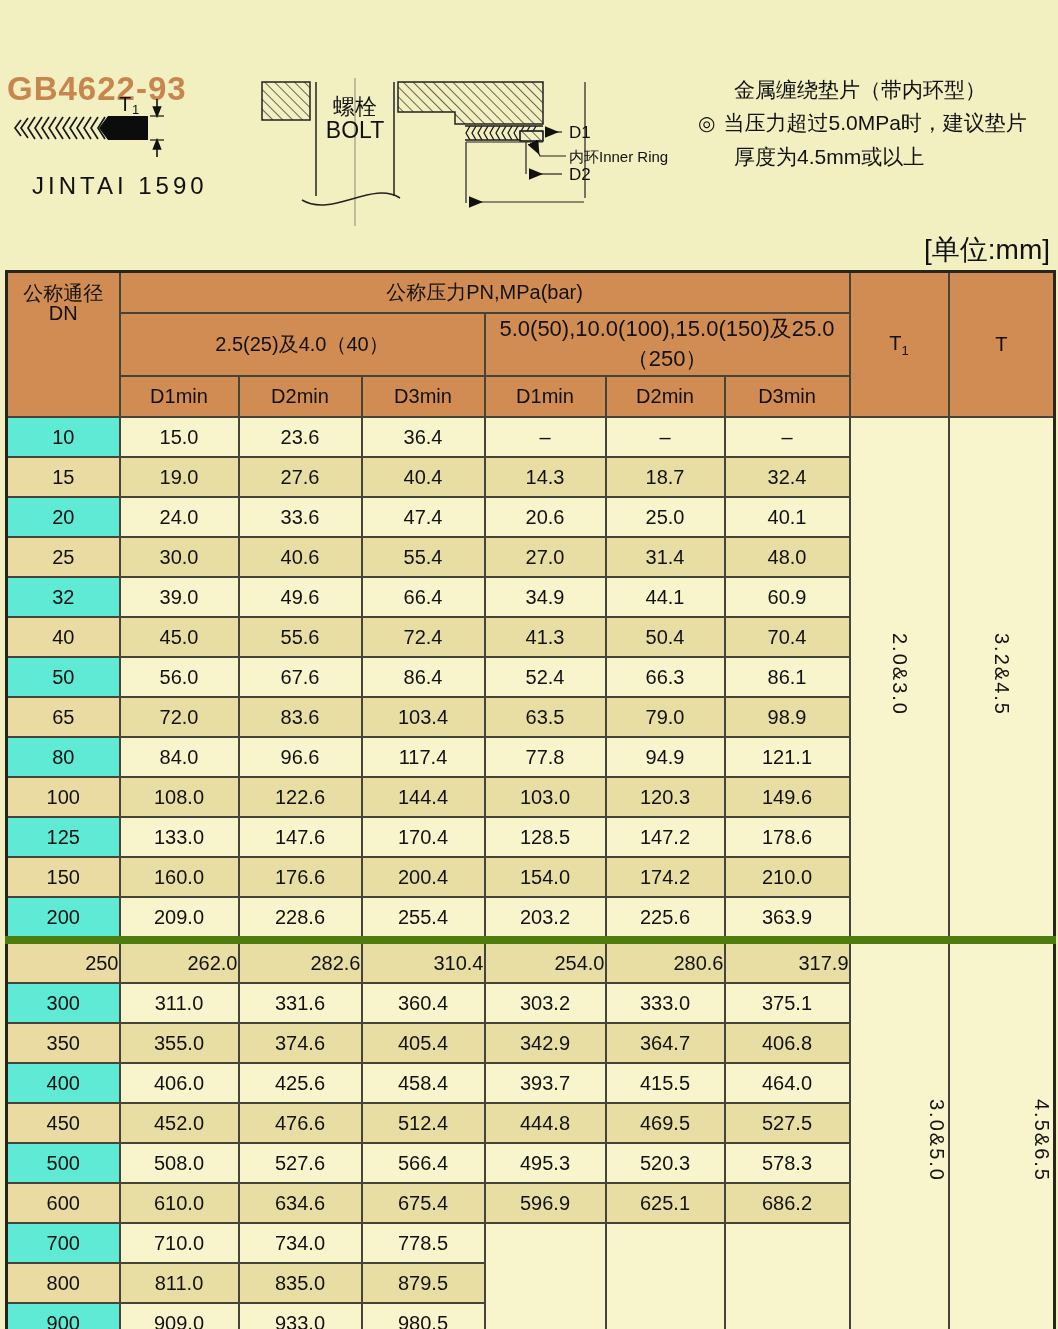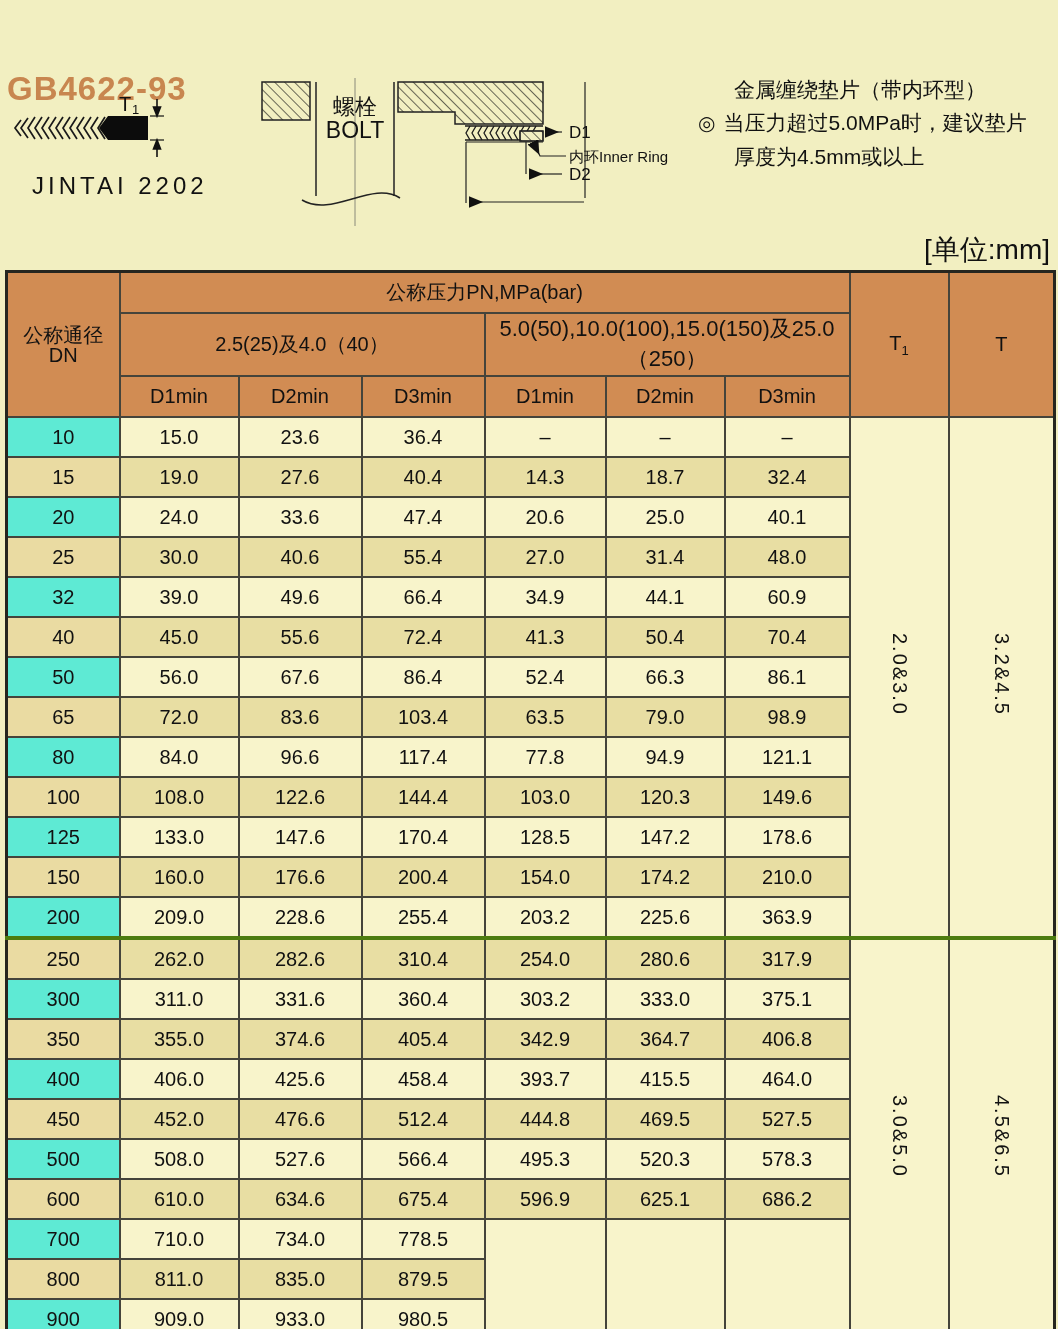--- a/index.html
+++ b/index.html
@@ -44,30 +44,30 @@
     padding:0; font-size:20px; font-weight:400; color:#111; overflow:hidden;
   }
   thead th{background:#D18C53;}
   .hr1 th{height:38px;}
   .hr2 th{height:41px;}
   .hr3 th{height:38px;}
   .g2{font-size:22px;}
   .dn-head div{line-height:1;}
   .dn-head{padding:0;}
   .dn-head .inner{
-    display:flex; flex-direction:column; justify-content:center;
+    display:flex; flex-direction:column; justify-content:flex-start;
     height:123px; padding:10px 0;
   }
   tbody td{height:38px;}
   .c-light{background:#F8F4CB;}
   .c-dark{background:#E8DEA3;}
   .c-empty{background:#F8F4CB;}
   .dn-a{background:#5eead4;}
   .dn-b{background:#EADBA2;}
-  tr.sep td{border-top:4px solid #4d7c0f;}
+  tr.sep td{border-top:8px solid #4d7c0f;text-align:right;}
   td.vert span{
     writing-mode:vertical-rl; display:inline-block;
     font-size:20px; letter-spacing:2px;
   }
   sub{font-size:13px;}
   .svgtext{font-family:"Liberation Sans","DejaVu Sans",sans-serif;}
 </style>
 </head>
 <body>
 
@@ -97,21 +97,21 @@
     <g stroke="#111" stroke-width="1.6">
       <line x1="147" y1="3" x2="147" y2="14"></line>
       <polygon points="147,20 143.5,11 150.5,11" fill="#111"></polygon>
       <line x1="147" y1="61" x2="147" y2="50"></line>
       <polygon points="147,44 143.5,53 150.5,53" fill="#111"></polygon>
       <line x1="140" y1="20" x2="154" y2="20" stroke-width="1.2"></line>
       <line x1="140" y1="44" x2="154" y2="44" stroke-width="1.2"></line>
     </g>
   </svg>
 
-  <div class="jintai">JINTAI  2202</div>
+  <div class="jintai">JINTAI  1590</div>
 
   <svg class="main-svg" width="445" height="152" viewBox="0 0 445 152">
     <defs>
       <pattern id="hatch" width="7" height="7" patternUnits="userSpaceOnUse" patternTransform="rotate(-45)">
         <line x1="0" y1="0" x2="0" y2="7" stroke="#2b2b25" stroke-width="1.4"></line>
       </pattern>
       <marker id="arr" markerWidth="12" markerHeight="10" refX="10" refY="5" orient="auto">
         <polygon points="12,0 0,5 12,10" fill="#111"></polygon>
       </marker>
     </defs>

